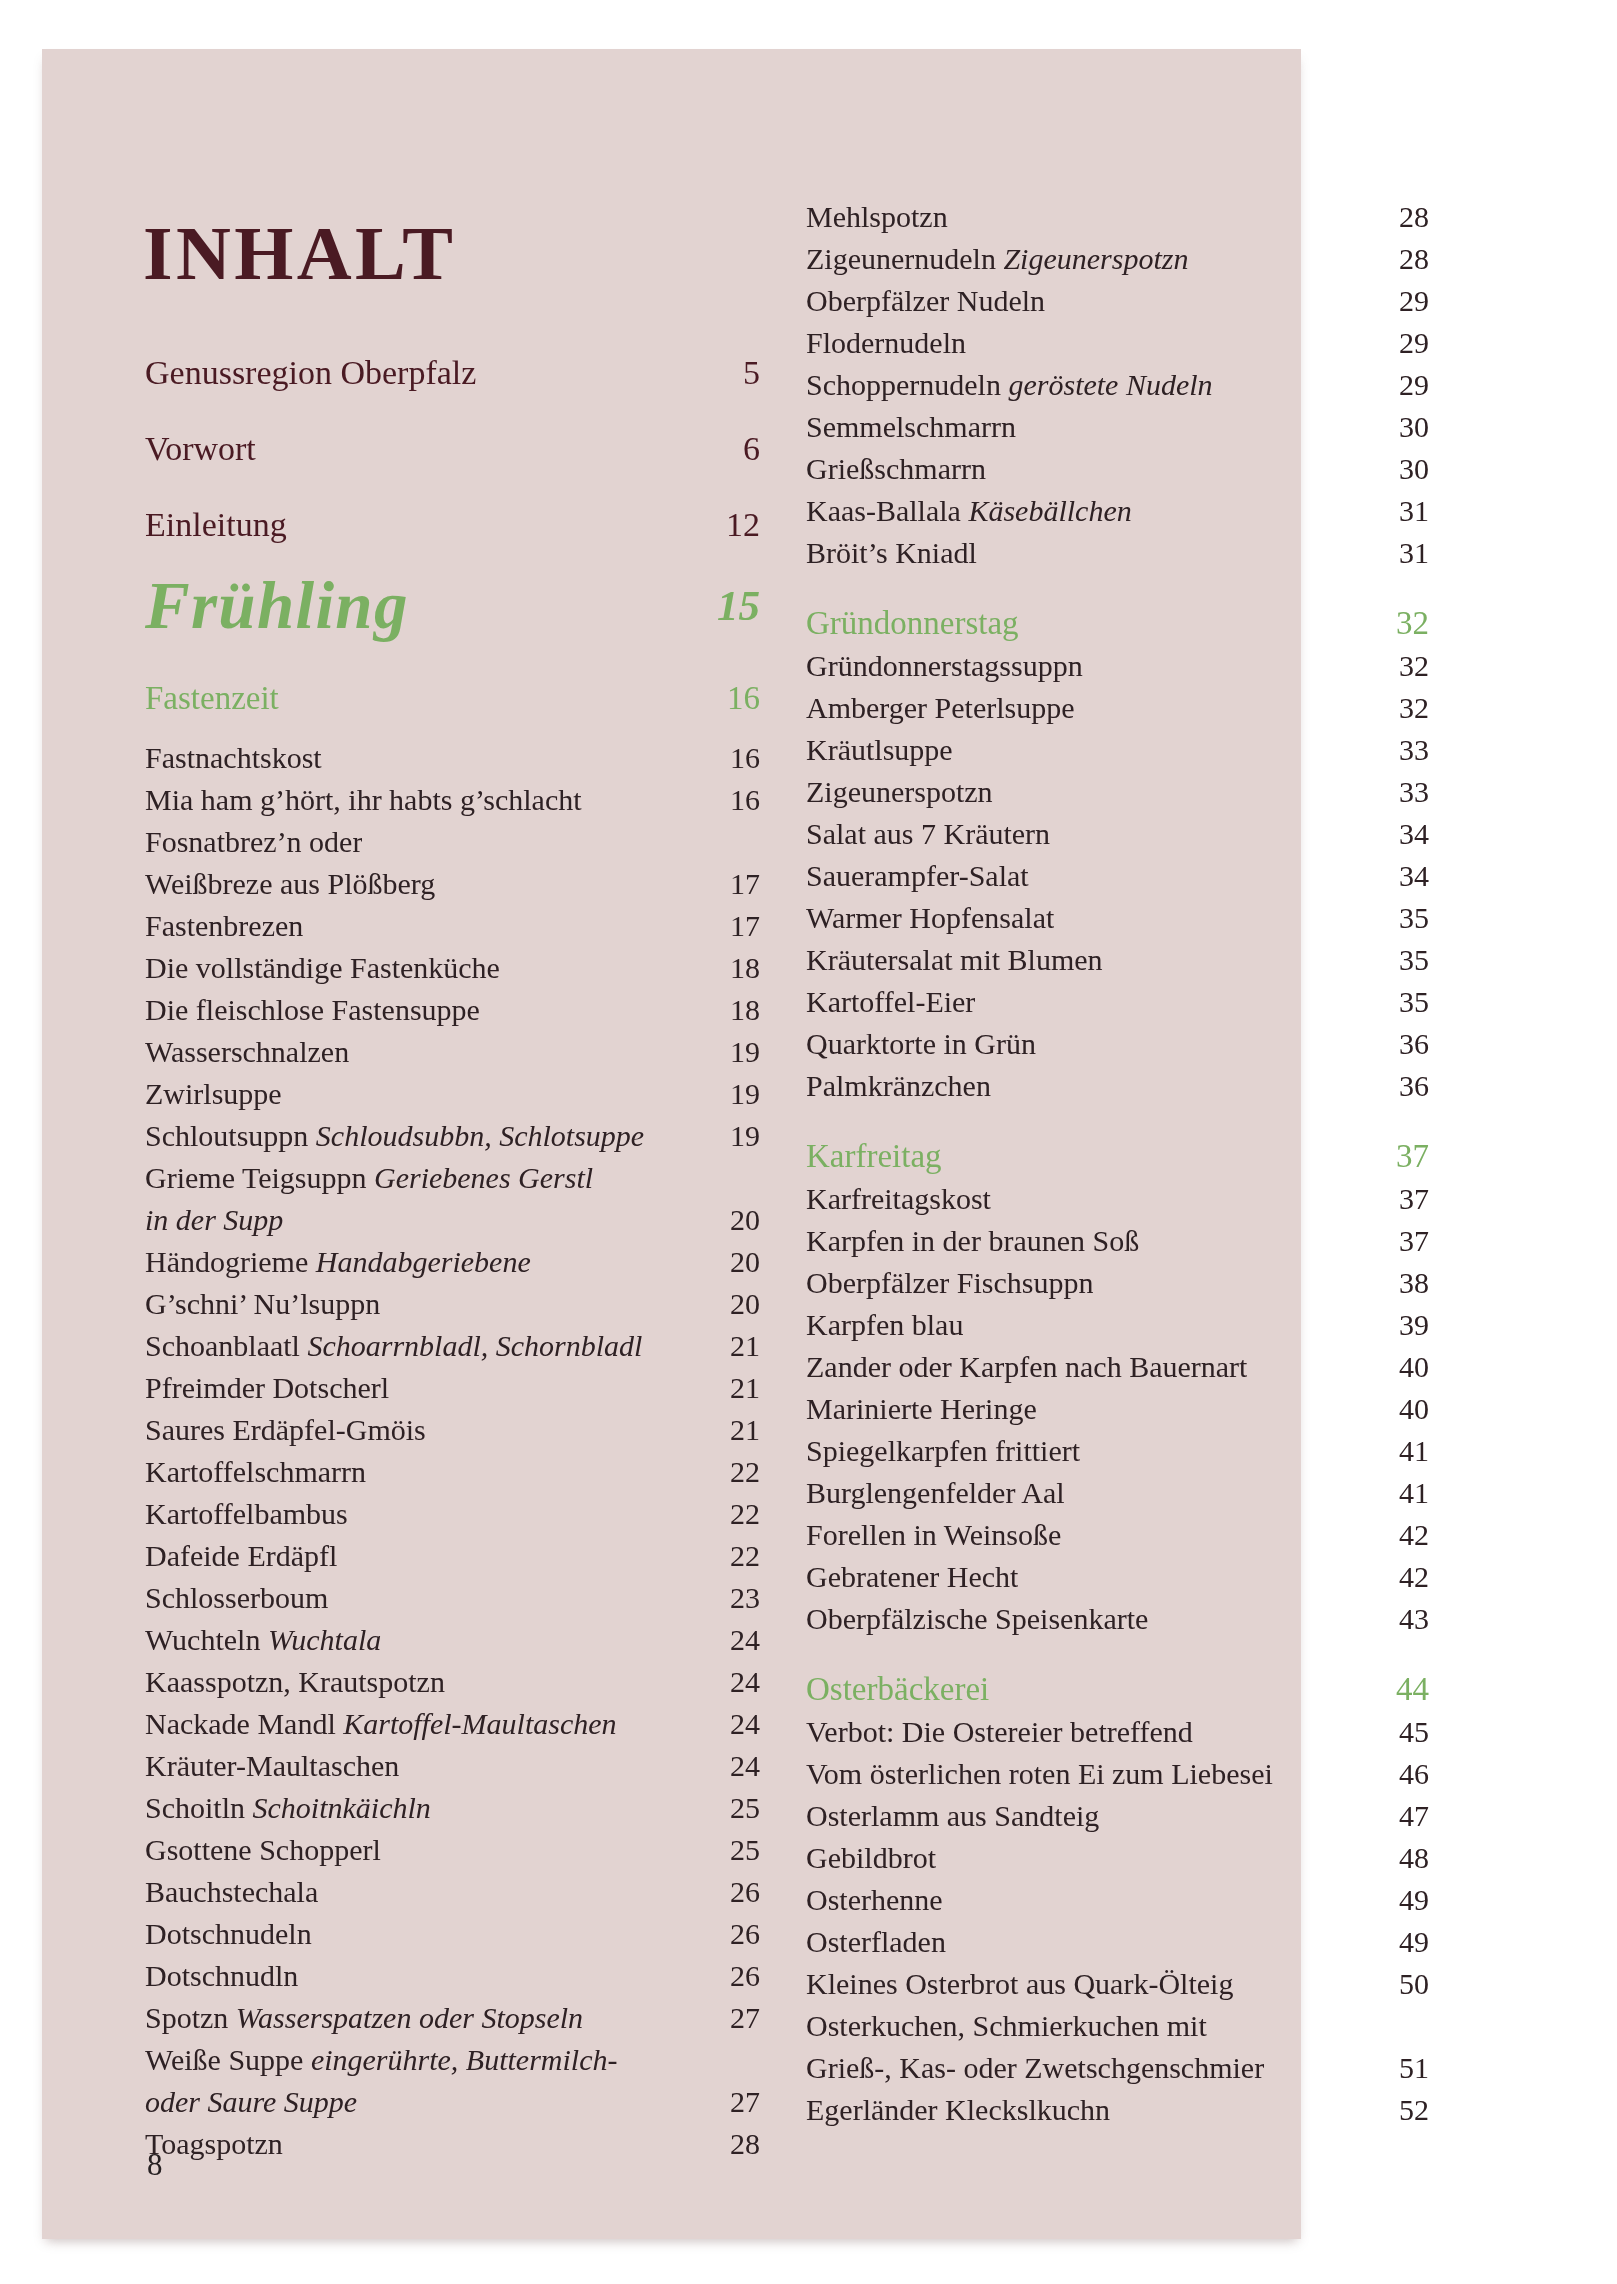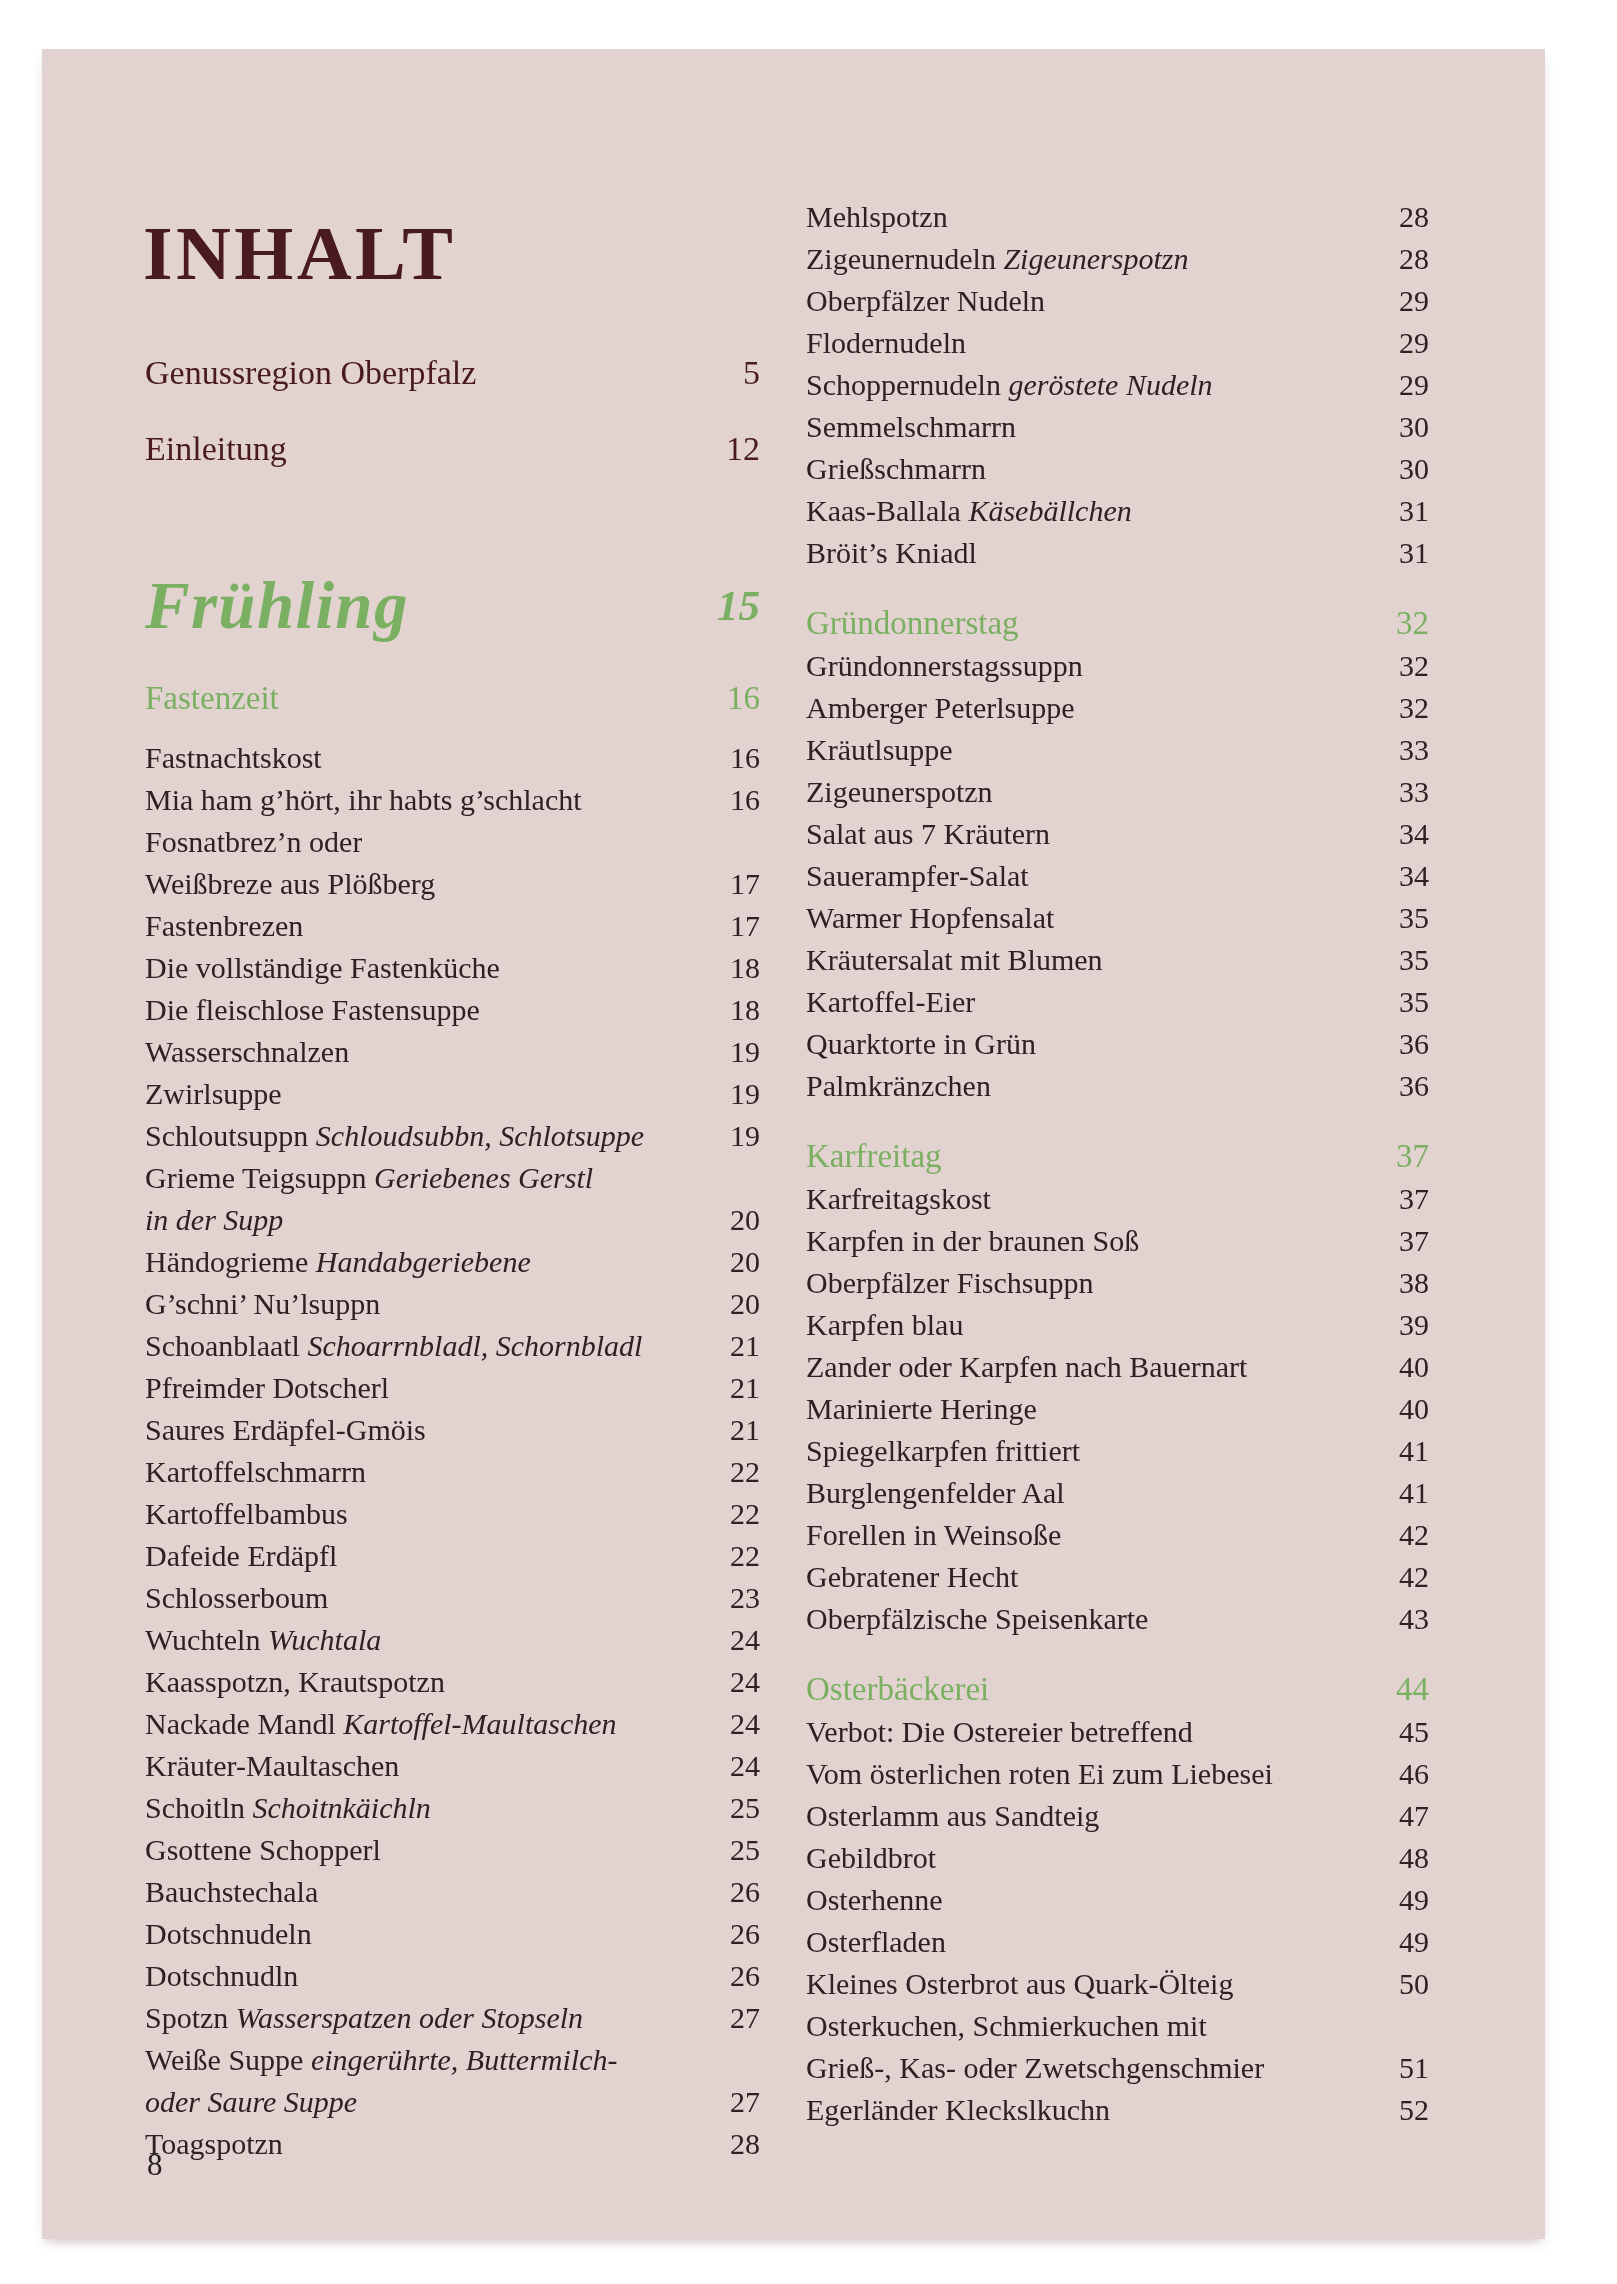--- a/index.html
+++ b/index.html
@@ -7,21 +7,21 @@
     --maroon:#4a1a23;
     --ink:#2e2124;
     --green:#7bb062;
   }
   html,body{margin:0;padding:0;}
   body{
     width:1618px;height:2284px;position:relative;background:#ffffff;
     font-family:"Liberation Serif","DejaVu Serif",serif;
   }
   .page{
-    position:absolute;left:42px;top:49px;width:1503px;height:2190px;
+    position:absolute;left:42px;top:49px;width:1259px;height:2190px;
     background:var(--paper);
     box-shadow:0 6.7px 10.8px -4px rgba(140,115,115,.45);
   }
   .title{
     position:absolute;left:101px;top:115px;
     font-size:76px;line-height:1;font-weight:bold;letter-spacing:3.4px;
     color:var(--maroon);
   }
   .front-matter{position:absolute;left:103px;top:286px;width:615px;}
   .col-left-list{position:absolute;left:103px;top:627px;width:615px;}
@@ -53,20 +53,24 @@
 <div class="page">
 
   <h1 class="title">INHALT</h1>
 
   <div class="front-matter">
       <div class="row fm-row">
         <span class="fm-label">Genussregion Oberpfalz</span>
         <span class="fm-page">5</span>
       </div>
       <div class="row fm-row">
+        <span class="fm-label">Vorwort</span>
+        <span class="fm-page">6</span>
+      </div>
+      <div class="row fm-row">
         <span class="fm-label">Einleitung</span>
         <span class="fm-page">12</span>
       </div>
     </div>
 
   <div class="season-row">
     <span class="season-label">Frühling</span>
     <span class="season-page">15</span>
   </div>
 

